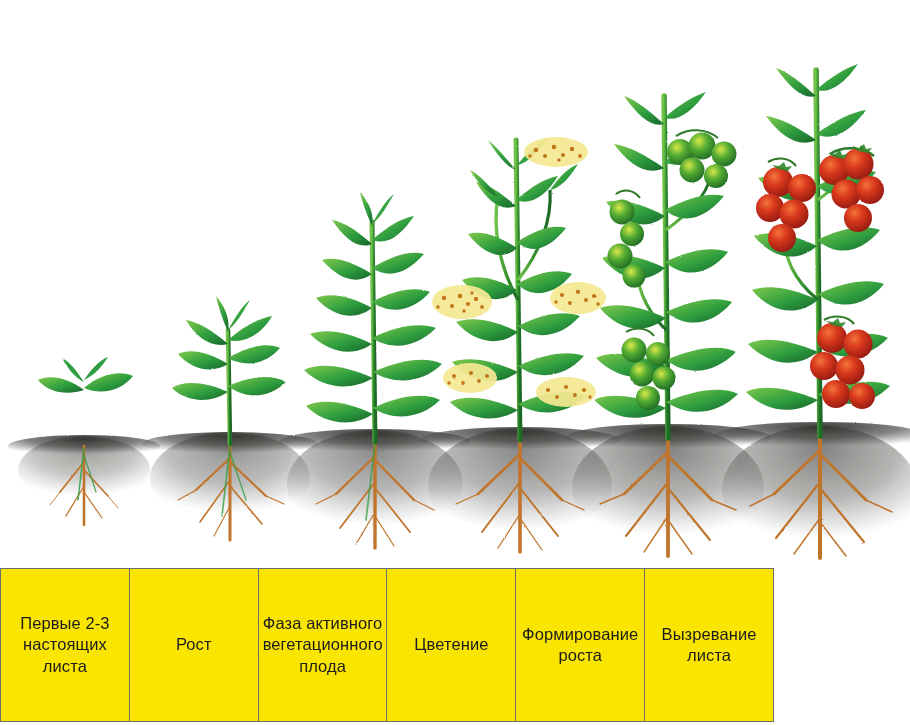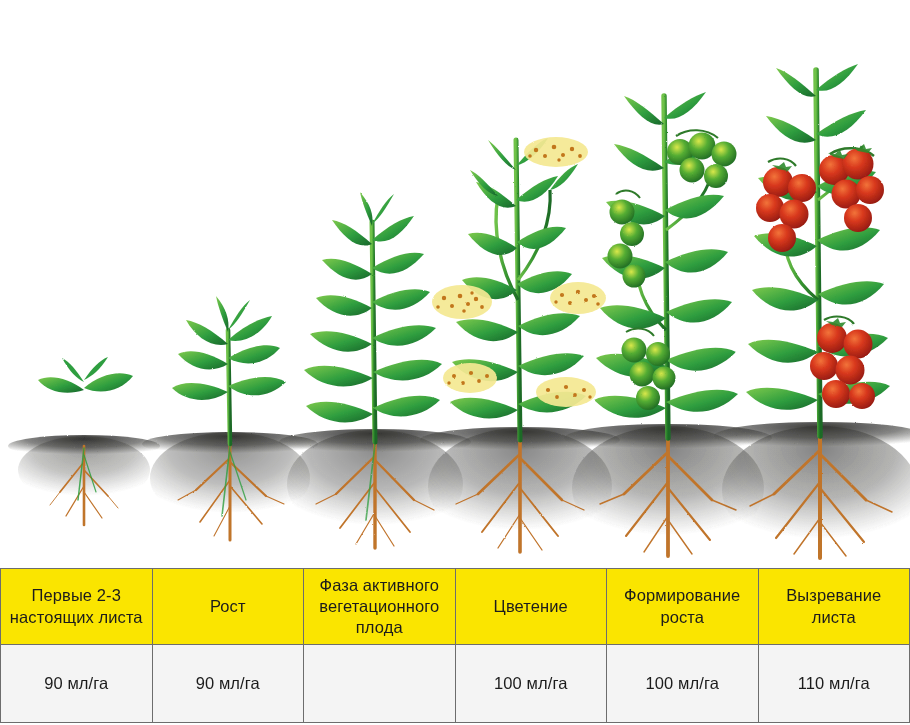--- a/index.html
+++ b/index.html
@@ -15,21 +15,21 @@
   #illustration {
     position: absolute; left: 0; top: 0;
     width: 910px; height: 568px;
     background: #ffffff;
   }
   #illustration svg { display: block; width: 910px; height: 568px; }
 
   
   #growth-table {
     position: absolute; left: 0; top: 568px;
-    width: 910px; height: 154px;
+    width: 774px; height: 154px;
     border-collapse: collapse;
     table-layout: fixed;
   }
   #growth-table td {
     border: 1px solid #6d6d6d;
     text-align: center;
     vertical-align: middle;
     padding: 2px 4px;
     color: #1c1c1c;
   }
@@ -419,24 +419,16 @@
   <table id="growth-table">
     <tbody>
       <tr class="stage-row">
         <td>Первые 2-3 настоящих листа</td>
         <td>Рост</td>
         <td>Фаза активного вегетационного плода</td>
         <td>Цветение</td>
         <td>Формирование роста</td>
         <td>Вызревание листа</td>
       </tr>
-      <tr class="dose-row">
-        <td>90 мл/га</td>
-        <td>90 мл/га</td>
-        <td></td>
-        <td>100 мл/га</td>
-        <td>100 мл/га</td>
-        <td>110 мл/га</td>
-      </tr>
     </tbody>
   </table>
 
 </div>
 
 </body></html>

